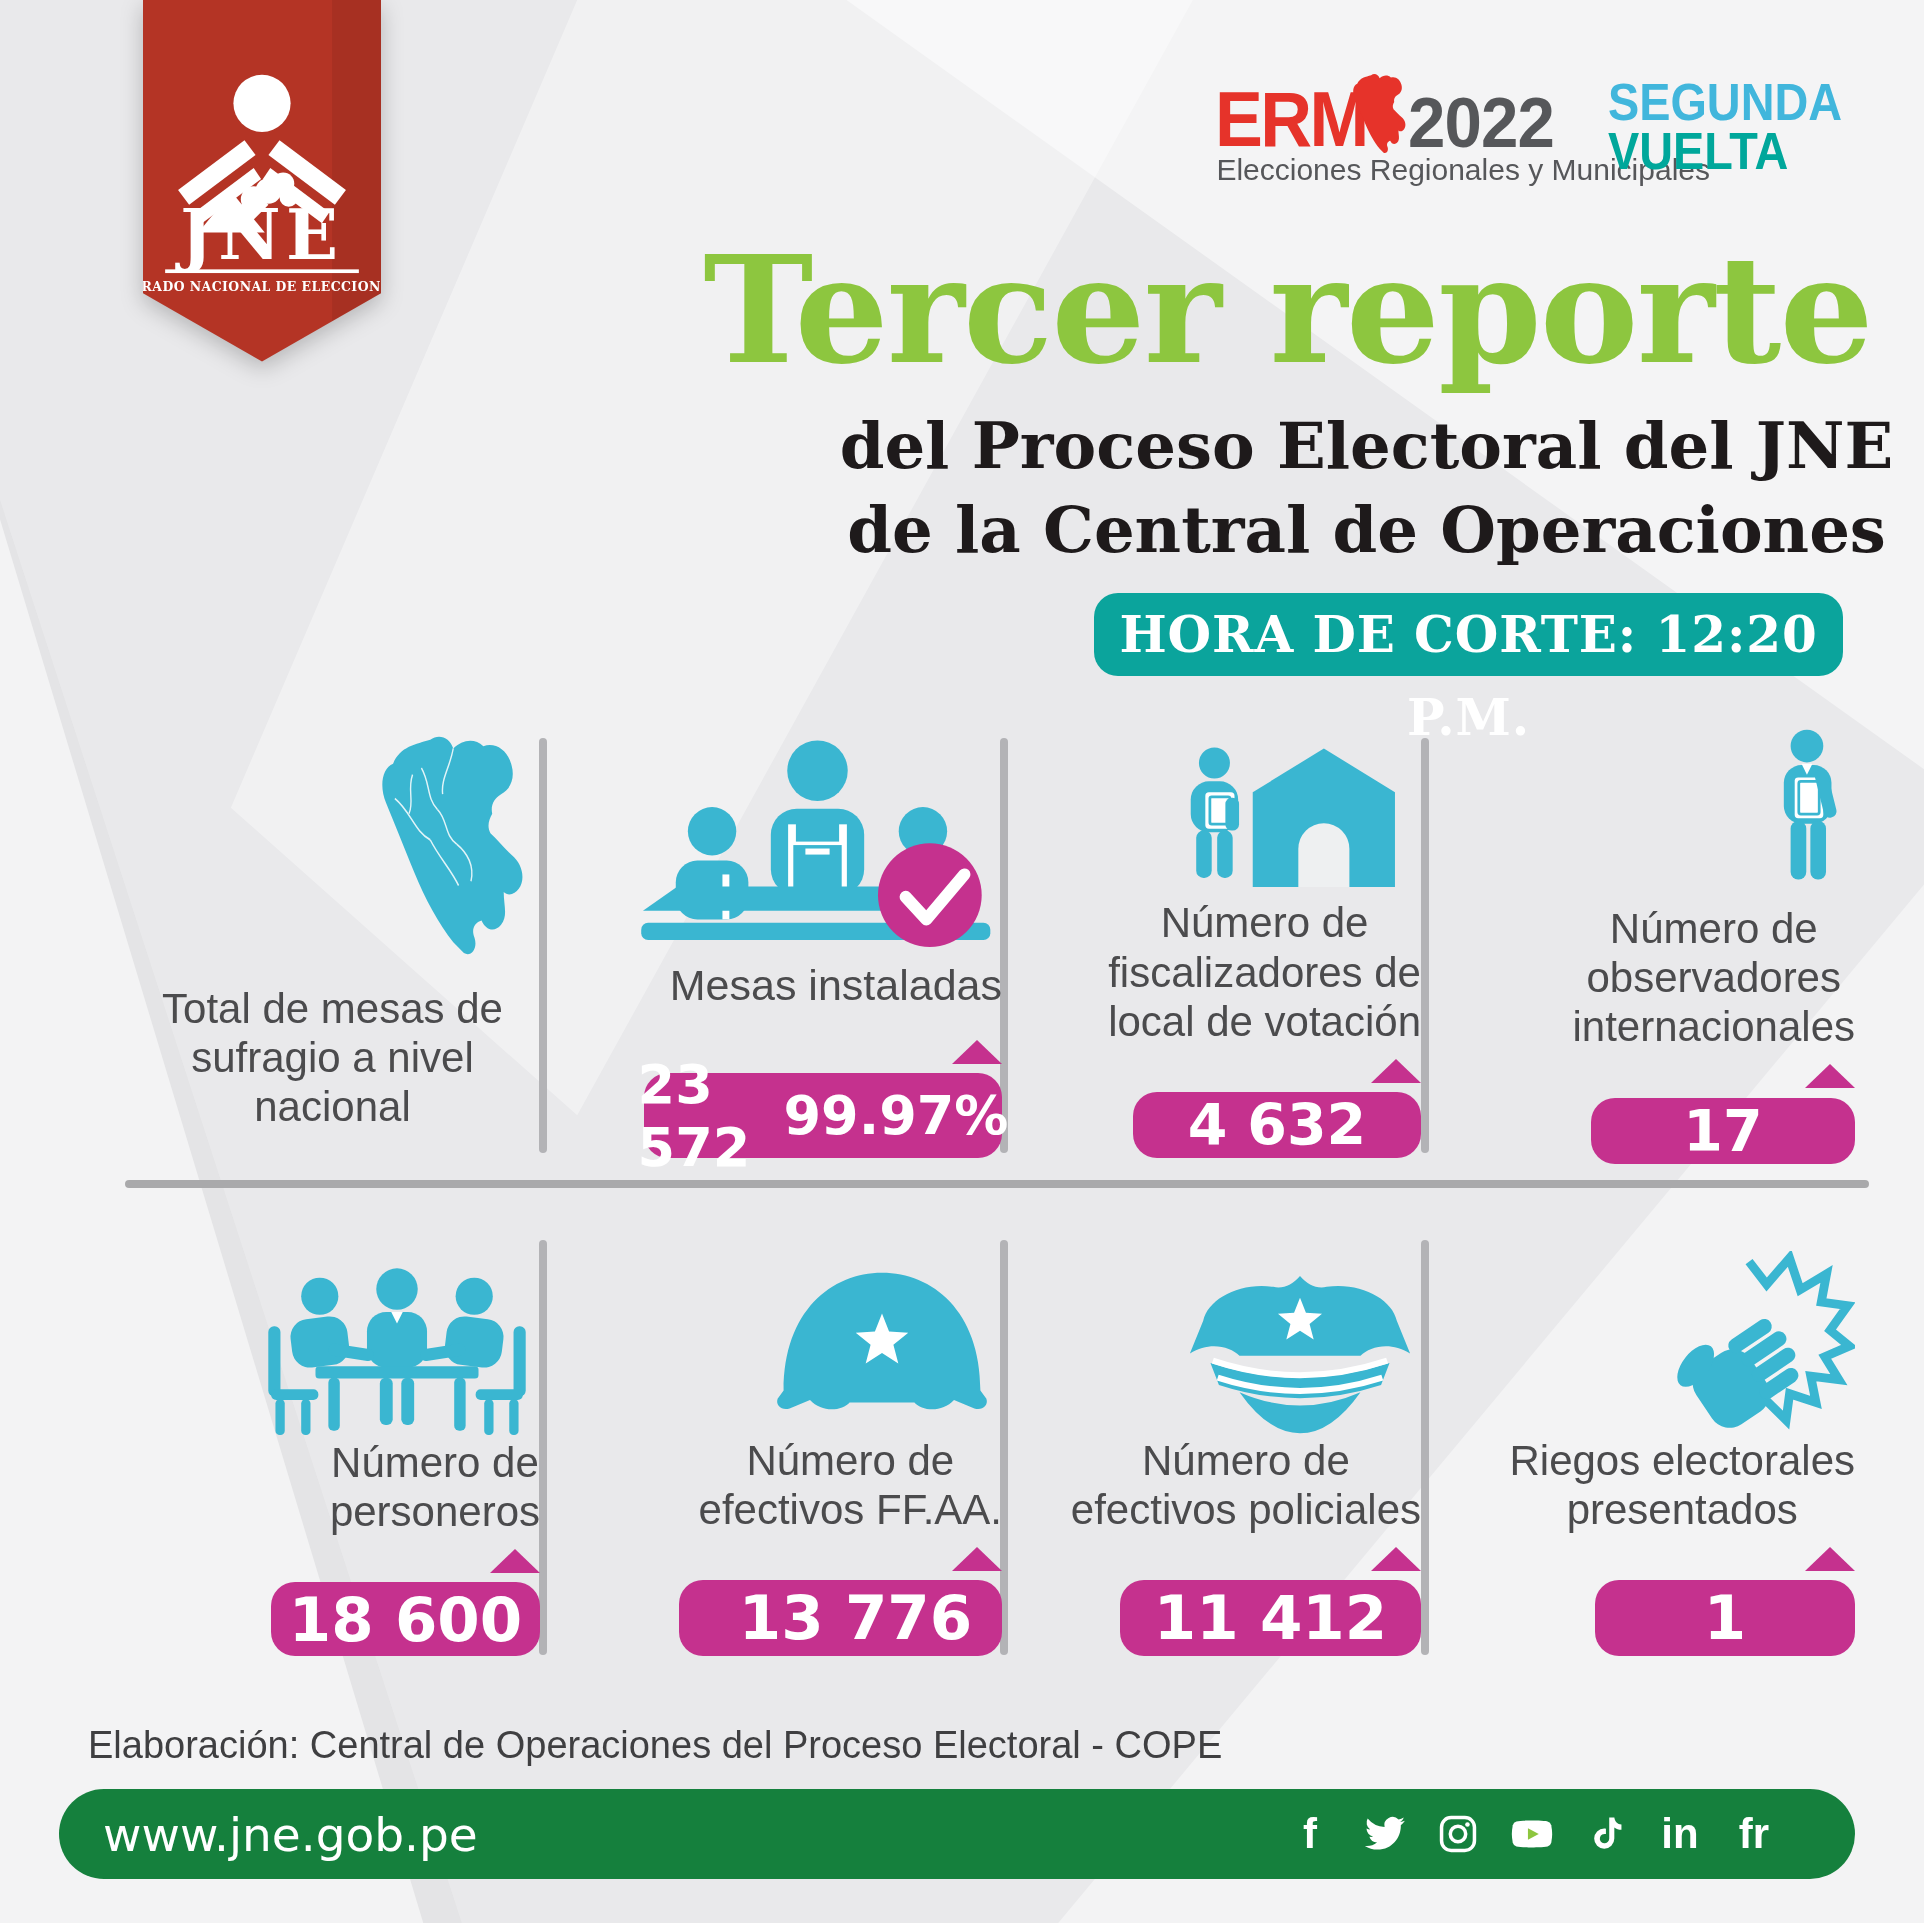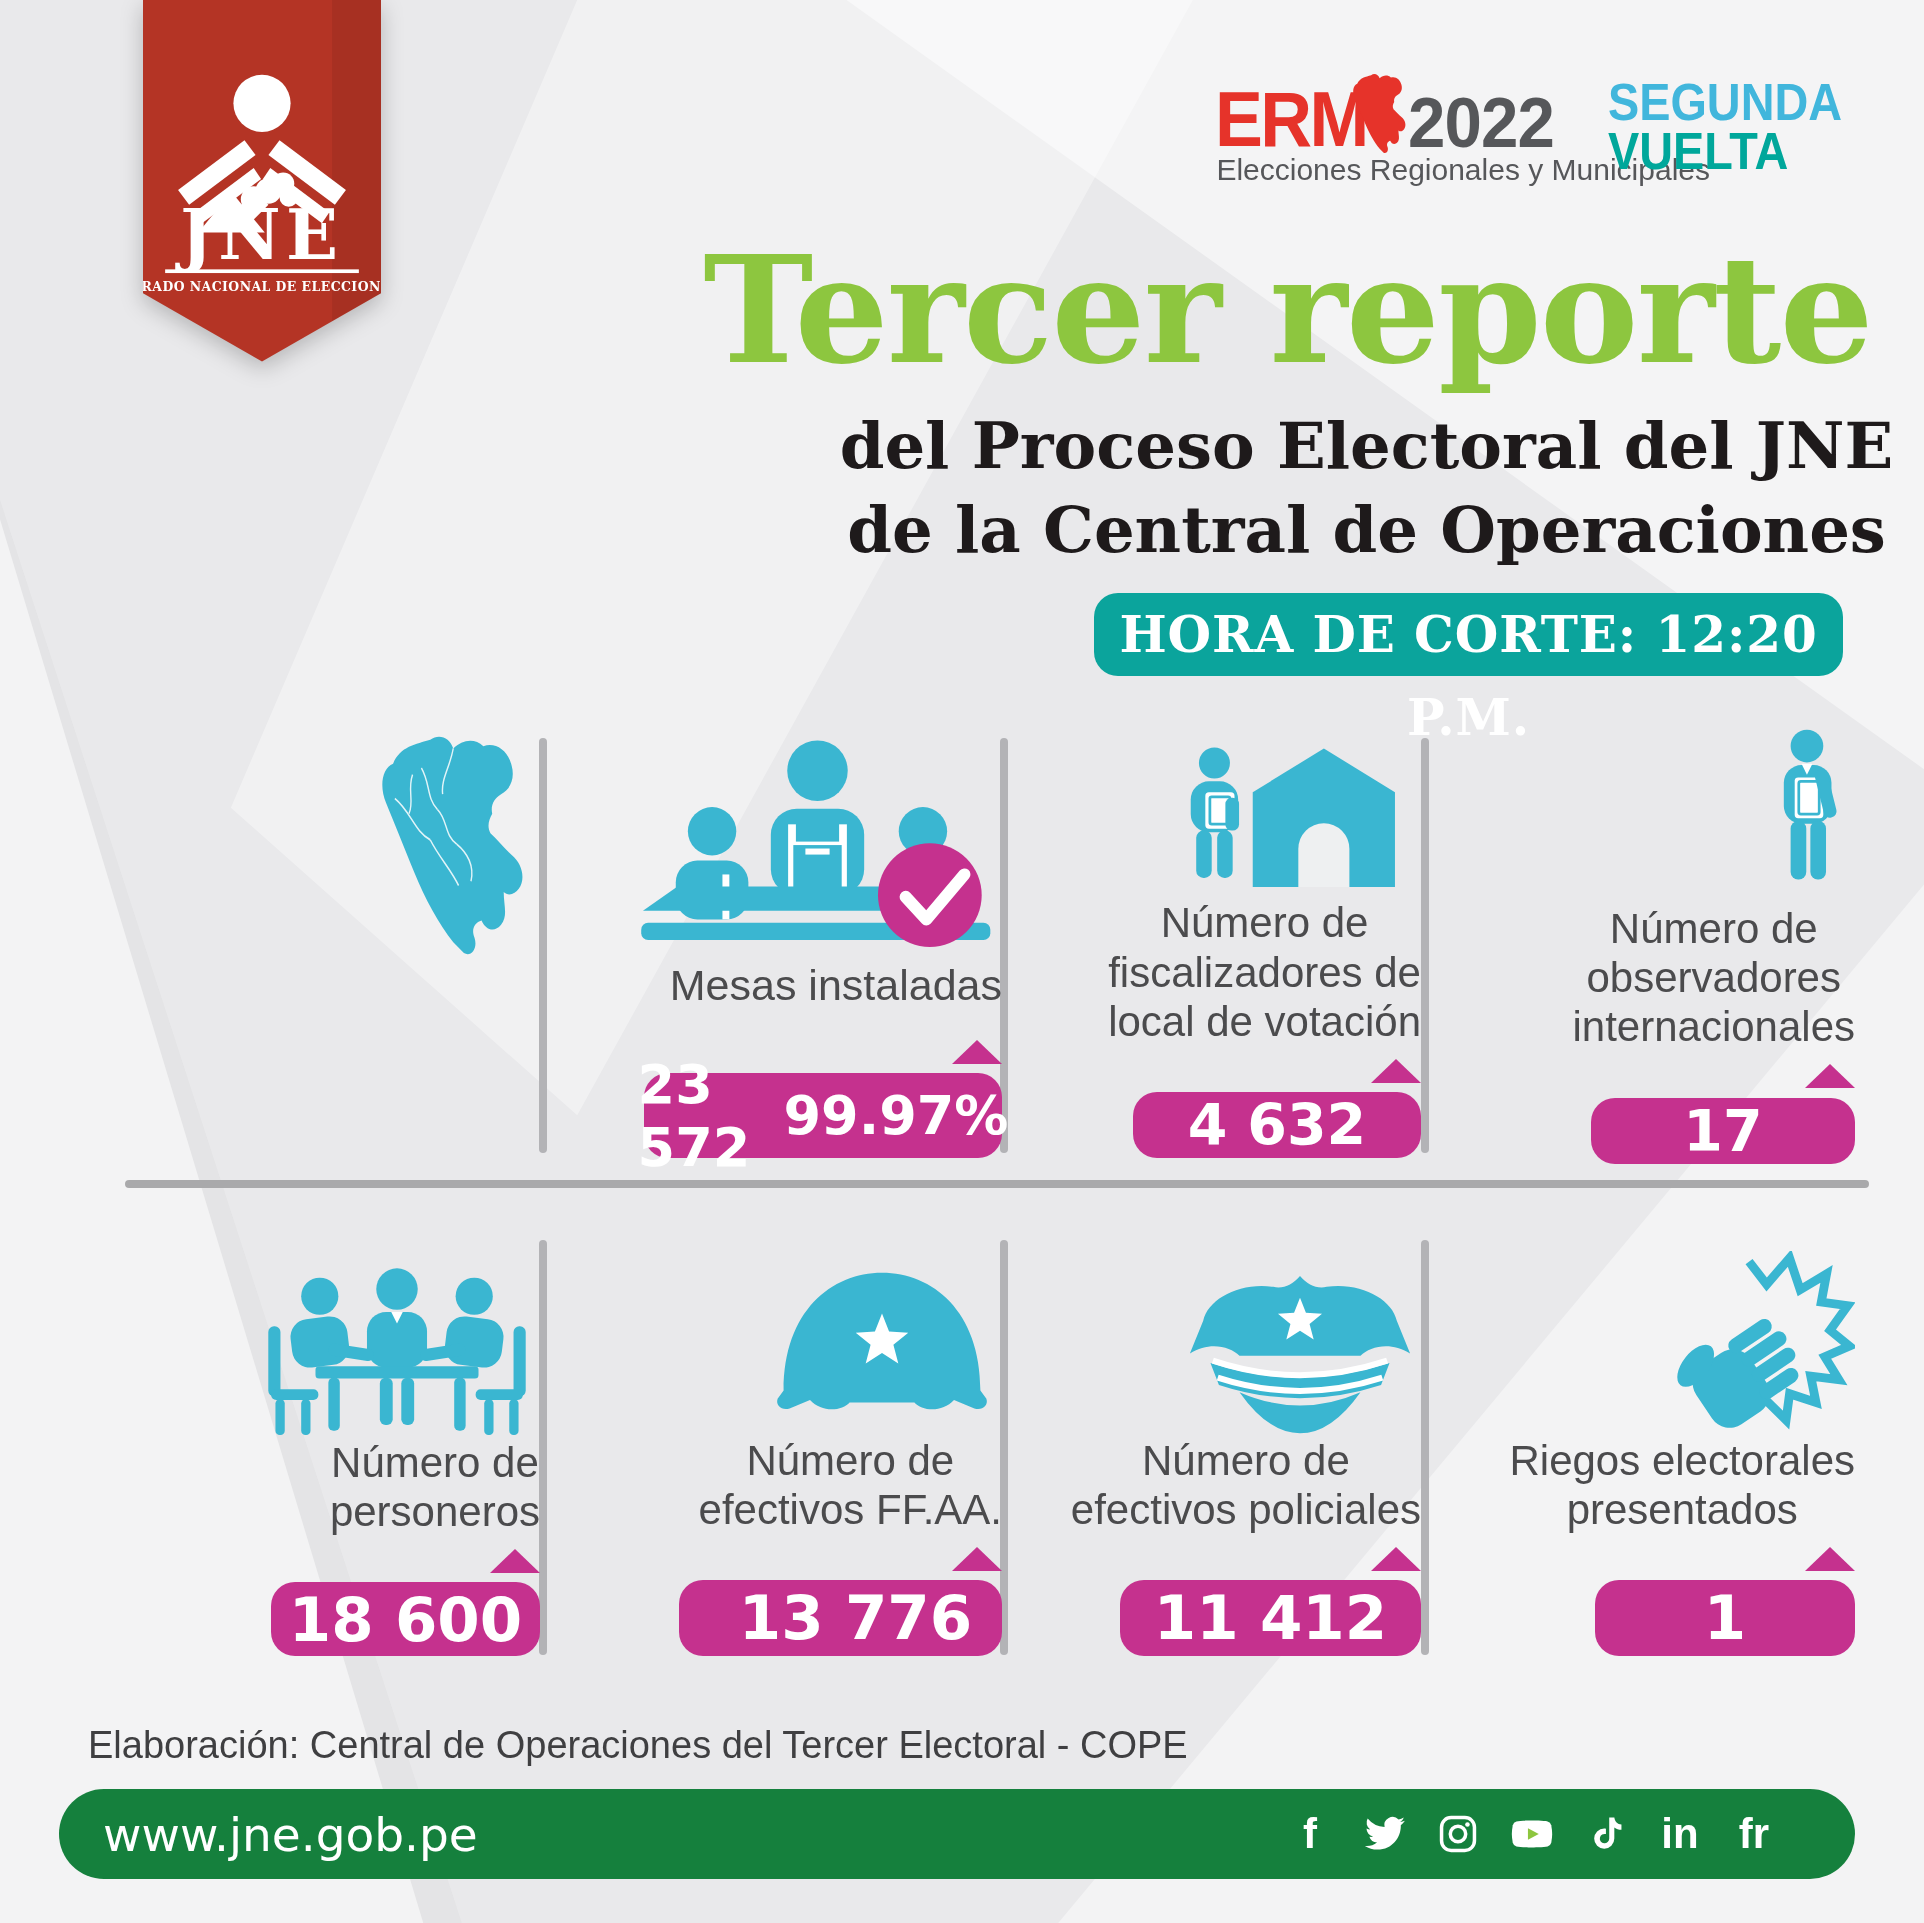--- a/index.html
+++ b/index.html
@@ -177,20 +177,22 @@
         <path d="M66,34 C76,48 72,62 84,72"></path>
         <path d="M36,62 C54,74 58,92 76,100"></path>
         <path d="M84,72 C96,82 92,96 106,104"></path>
         <path d="M106,104 C118,112 126,124 122,138"></path>
         <path d="M76,100 C86,116 100,128 108,142"></path>
         <path d="M56,40 C50,54 58,64 52,76"></path>
         <path d="M102,16 C98,34 88,44 90,58"></path>
       </g>
     </svg>
   </div>
+  <div class="stat-label lbl-after">Total de mesas de
+sufragio a nivel nacional</div>
 </div>
 
 <div class="stat r1 c2">
   <div class="icon-box" style="height:233px">
     <svg width="369" height="229" viewBox="0 0 420 265">
       <g class="cyan">
         <circle cx="210" cy="46" r="35"></circle>
         <rect x="156" y="90" width="108" height="100" rx="30"></rect>
         <circle cx="88" cy="116" r="28"></circle>
         <rect x="46" y="150" width="84" height="68" rx="25"></rect>
@@ -367,21 +369,21 @@
   </div>
   <div class="stat-label">Riegos electorales
 presentados</div>
   <div class="grow"></div>
   <div class="tri"></div>
   <div class="badge b8">
     <span>1</span>
   </div>
 </div>
 
-<div class="credit">Elaboración: Central de Operaciones del Tercer Electoral - COPE</div>
+<div class="credit">Elaboración: Central de Operaciones del Proceso Electoral - COPE</div>
 
 <div class="green-bar">
   <div class="website">www.jne.gob.pe</div>
   <div class="socials">
     <span class="soc soc-txt">f</span>
     <span class="soc">
       <svg width="44" height="44" viewBox="0 0 24 24" fill="#fff">
         <path d="M23.4 4.8c-.8.36-1.66.6-2.56.72a4.5 4.5 0 0 0 1.97-2.48c-.87.52-1.83.9-2.85 1.1a4.48 4.48 0 0 0-7.64 4.09A12.72 12.72 0 0 1 3.1 3.56a4.48 4.48 0 0 0 1.39 5.98 4.45 4.45 0 0 1-2.03-.56v.06a4.48 4.48 0 0 0 3.6 4.39c-.66.18-1.36.2-2.03.08a4.48 4.48 0 0 0 4.18 3.11A9 9 0 0 1 1.55 18.5a12.68 12.68 0 0 0 6.87 2.01c8.24 0 12.75-6.83 12.75-12.75l-.01-.58a9.1 9.1 0 0 0 2.24-2.38z"></path>
       </svg>
     </span>

